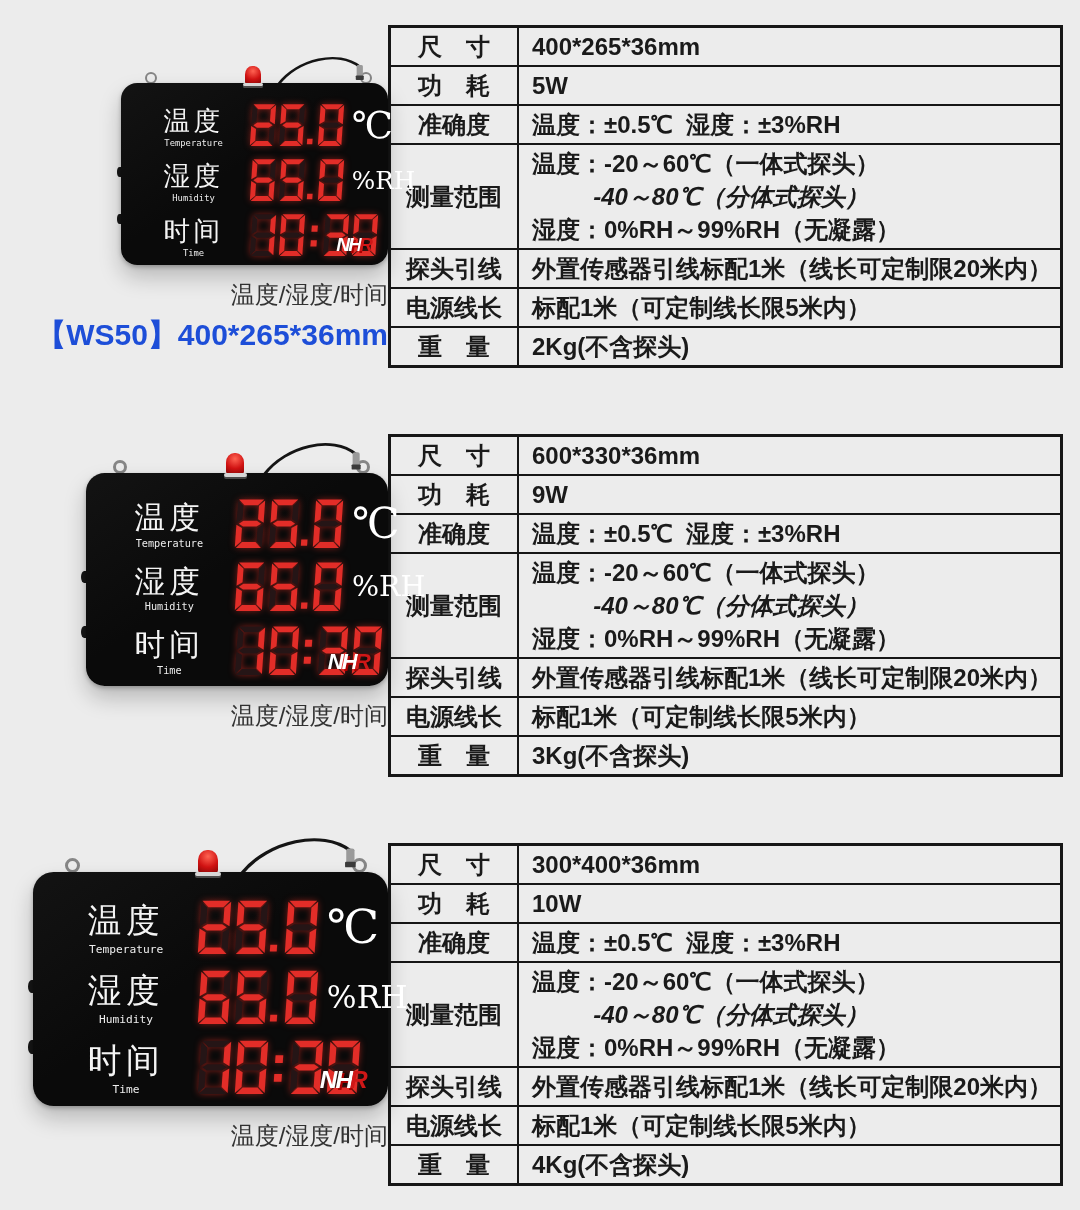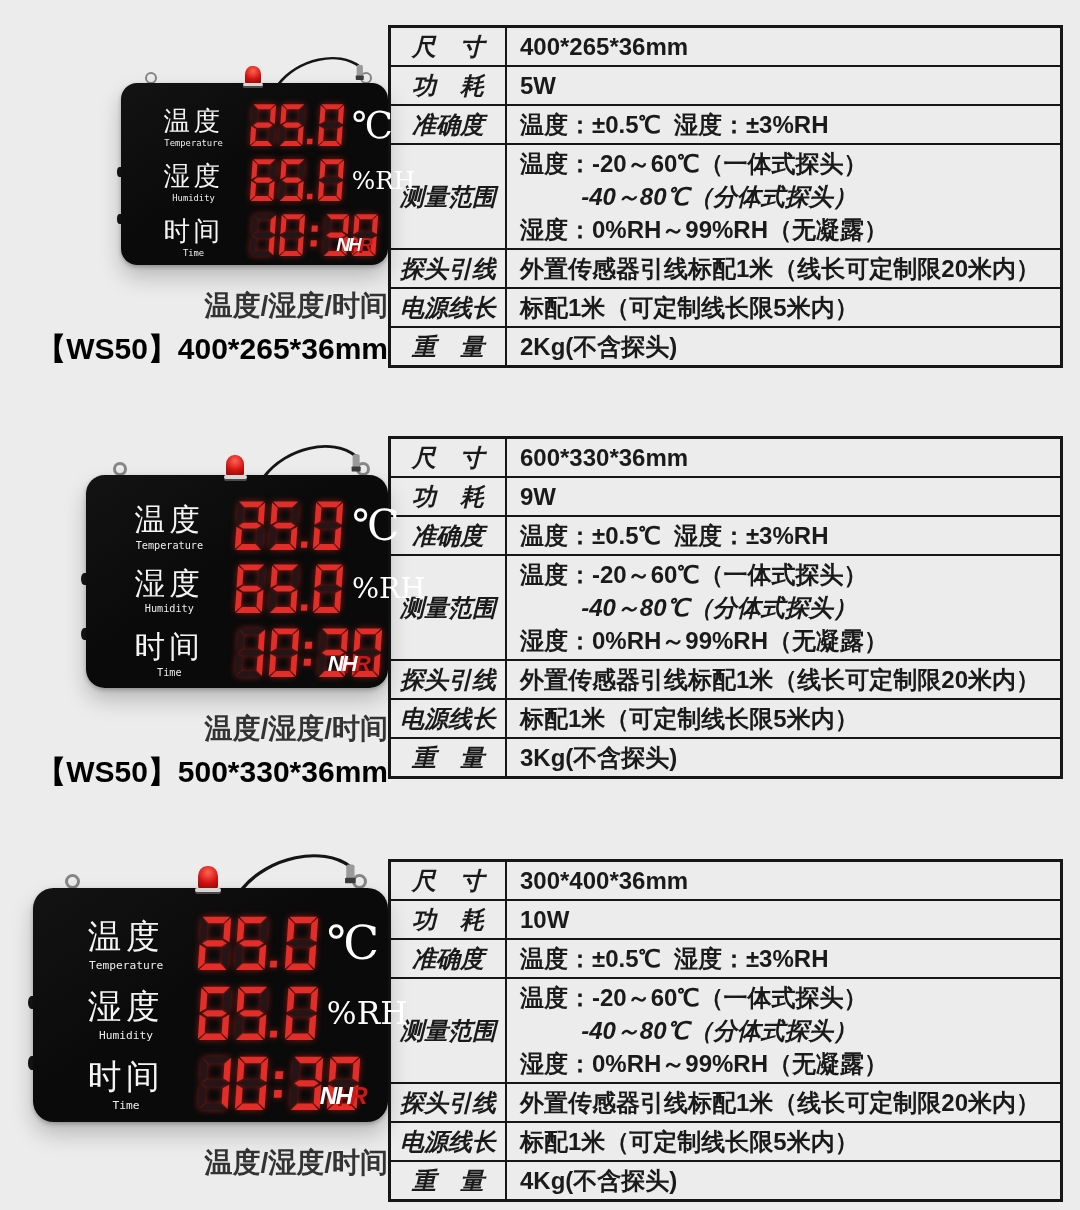--- a/index.html
+++ b/index.html
@@ -61,29 +61,29 @@
   .digits .ghost{fill:#251516;}
   .dunit{color:#fff;font-family:"DejaVu Serif",serif;margin-left:calc(var(--u) * 0.28);white-space:nowrap;}
   .drow:nth-child(1) .dunit{font-size:calc(var(--u) * 1.42);}
   .drow:nth-child(2) .dunit{font-size:calc(var(--u) * 0.95);}
   .nhr{position:absolute;right:6%;bottom:5%;font-style:italic;font-weight:800;
     font-size:calc(var(--u) * 0.74);letter-spacing:-1px;font-family:"Liberation Sans",sans-serif;}
   .nhr .nN,.nhr .nH{color:#fff;}
   .nhr .nR{color:#cf1717;margin-left:-2px;}
   .nhr .nH{margin-left:-1px;text-shadow:2px 2px 0 #a00;}
 
-  .cap1{margin-top:22px;font-size:28px;font-weight:700;color:var(--cap);}
-  .cap2{margin-top:4px;font-size:30px;font-weight:600;color:#000000;}
+  .cap1{margin-top:14px;font-size:24px;font-weight:400;color:var(--cap);}
+  .cap2{margin-top:4px;font-size:30px;font-weight:600;color:#1d4ed8;}
 
   
   .spec-table{flex:1;margin-right:17px;border-collapse:collapse;border:3px solid #161616;
     color:var(--ink);font-weight:600;font-size:24px;table-layout:fixed;}
   .spec-table td{border:2px solid #161616;vertical-align:middle;}
-  td.lbl{width:130px;text-align:center;padding:2px 4px;white-space:pre;font-style:italic;}
-  td.val{padding:2px 20px 2px 13px;}
+  td.lbl{width:130px;text-align:center;padding:2px 4px;white-space:pre;}
+  td.val{padding:2px 8px 2px 13px;}
   .vline{line-height:33px;white-space:pre;}
   .vline.indent{padding-left:2.55em;font-style:italic;}
 </style>
 </head>
 <body>
 
 <div class="section s1">
   <div class="figure">
     <div class="device-host size-1">
   <div class="ring ring-l"></div>
@@ -418,21 +418,20 @@
                 <polygon points="0,2 12,13 12,41 0,48" class="lit"></polygon>
                 <polygon points="5,50 14,44 42,44 51,50 42,56 14,56" class="ghost"></polygon>
               </svg>
             </div>
       <div class="dunit"></div>
     </div>
     <div class="nhr"><span class="nN">N</span><span class="nH">H</span><span class="nR">R</span></div>
   </div>
 </div>
     <div class="cap1">温度/湿度/时间</div>
-    <div class="cap2">【WS50】500*330*36mm</div>
   </div>
   <table class="spec-table">
       <tbody>
         <tr>
           <td class="lbl">尺　寸</td>
           <td class="val">
             <div class="vline">600*330*36mm</div>
           </td>
         </tr>
         <tr>

